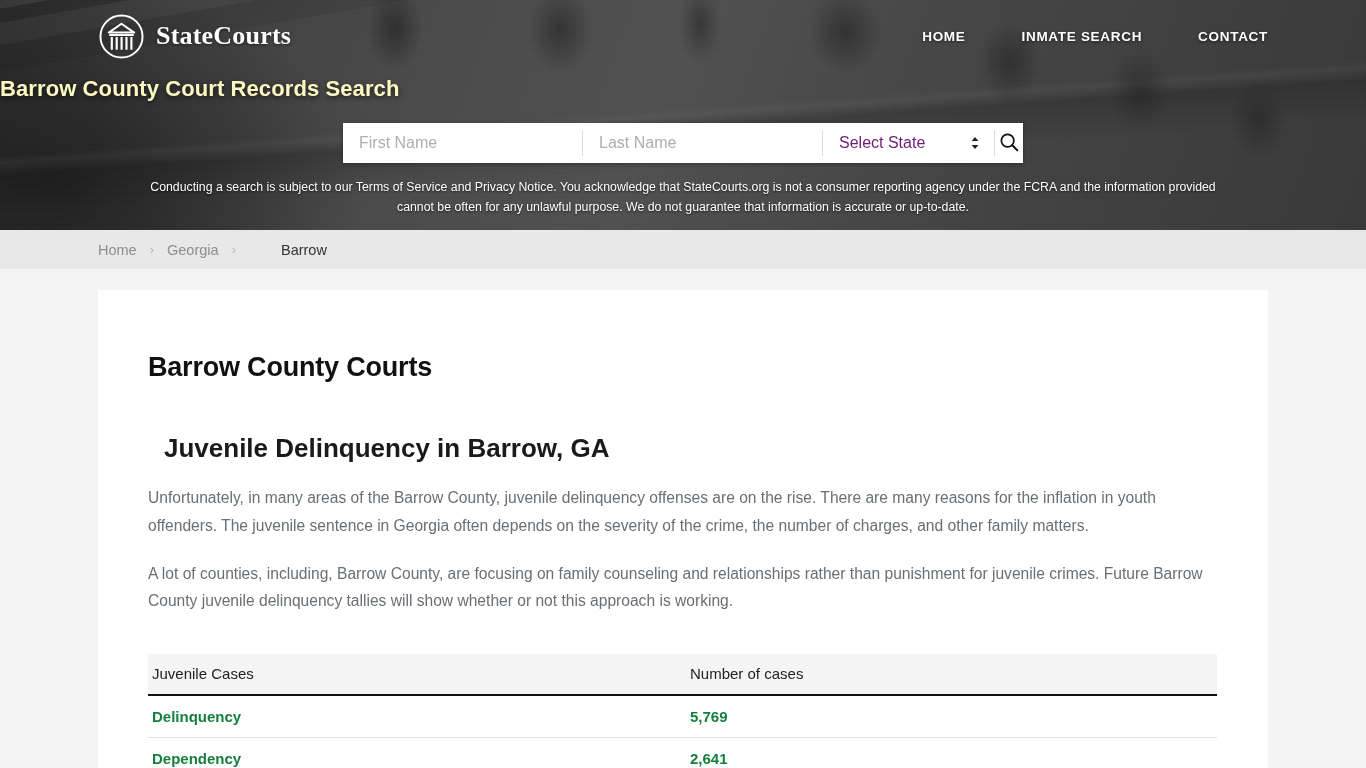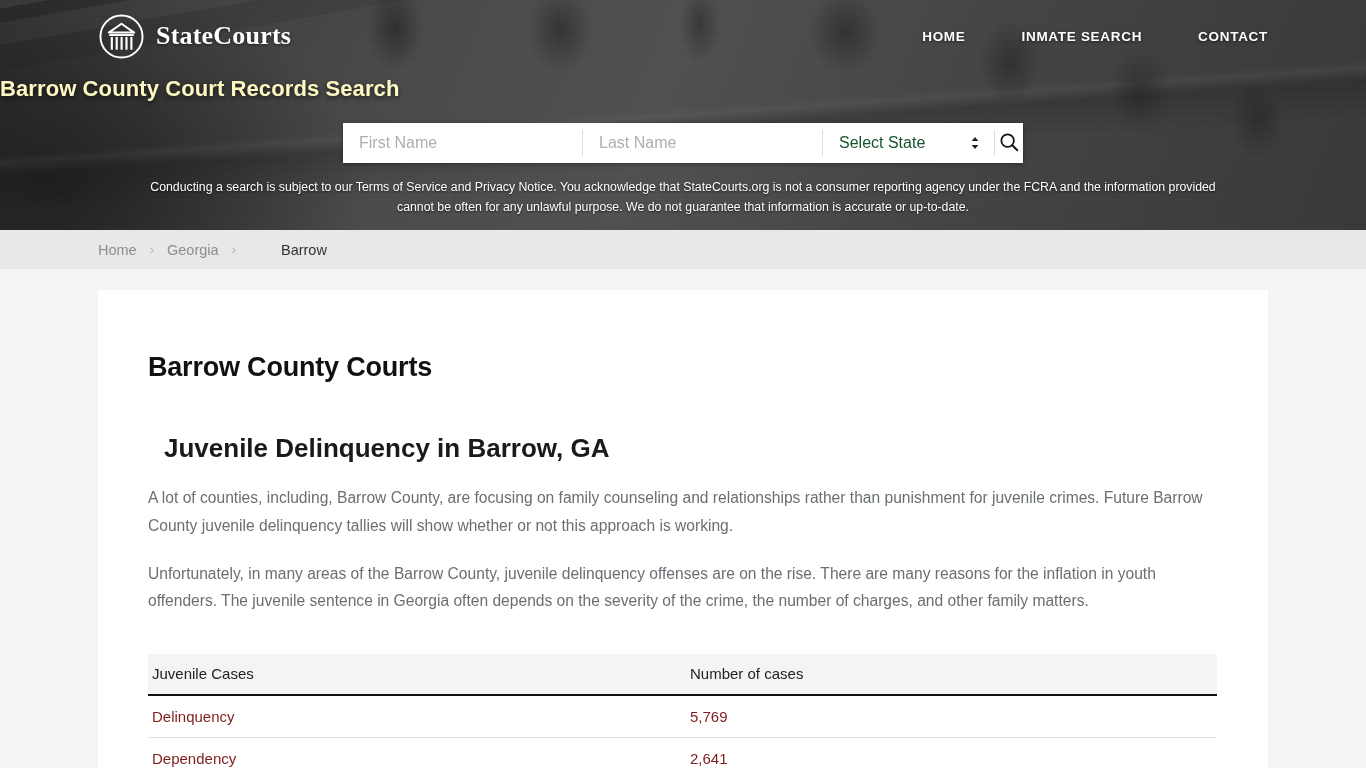--- a/index.html
+++ b/index.html
@@ -149,21 +149,21 @@
     margin: 7px 0;
     flex: none;
   }
   .sb-select {
     position: relative;
     width: 260px;
     display: flex;
     align-items: center;
     padding: 0 16px;
     font-size: 16px;
-    color: #14532d;
+    color: #701a75;
     cursor: pointer;
   }
   .sb-stepper {
     position: absolute;
     right: 14px;
     top: 50%;
     transform: translateY(-50%);
     display: flex;
     flex-direction: column;
     align-items: center;
@@ -248,22 +248,23 @@
   .data-table thead th {
     background: #f4f4f4;
     text-align: left;
     font-weight: 400;
     color: #222;
     padding: 11px 0 12px 4px;
     border-bottom: 2px solid #111;
   }
   .data-table tbody td {
     padding: 12px 0 12px 4px;
-    color: #7f1d1d;
+    color: #15803d;
     border-bottom: 1px solid #e2e2e2;
+    font-weight: bold;
   }
   .col-label { width: 538px; }
 </style>
 </head>
 <body>
 
 <header class="hero">
   <div class="hero-photo"></div>
   <div class="hero-grain"></div>
   <div class="hero-overlay"></div>
@@ -331,22 +332,22 @@
   <span class="crumb-sep">›</span>
   <a class="crumb">Georgia</a>
   <span class="crumb-sep">›</span>
   <span class="crumb crumb-current">Barrow</span>
 </nav>
 
 <main class="page">
   <section class="card">
     <h2 class="page-title">Barrow County Courts</h2>
     <h3 class="section-title">Juvenile Delinquency in Barrow, GA</h3>
+    <p class="para">Unfortunately, in many areas of the Barrow County, juvenile delinquency offenses are on the rise. There are many reasons for the inflation in youth offenders. The juvenile sentence in Georgia often depends on the severity of the crime, the number of charges, and other family matters.</p>
     <p class="para">A lot of counties, including, Barrow County, are focusing on family counseling and relationships rather than punishment for juvenile crimes. Future Barrow County juvenile delinquency tallies will show whether or not this approach is working.</p>
-    <p class="para">Unfortunately, in many areas of the Barrow County, juvenile delinquency offenses are on the rise. There are many reasons for the inflation in youth offenders. The juvenile sentence in Georgia often depends on the severity of the crime, the number of charges, and other family matters.</p>
 
     <table class="data-table">
       <thead>
         <tr>
           <th class="col-label">Juvenile Cases</th>
           <th>Number of cases</th>
         </tr>
       </thead>
       <tbody>
         <tr>

